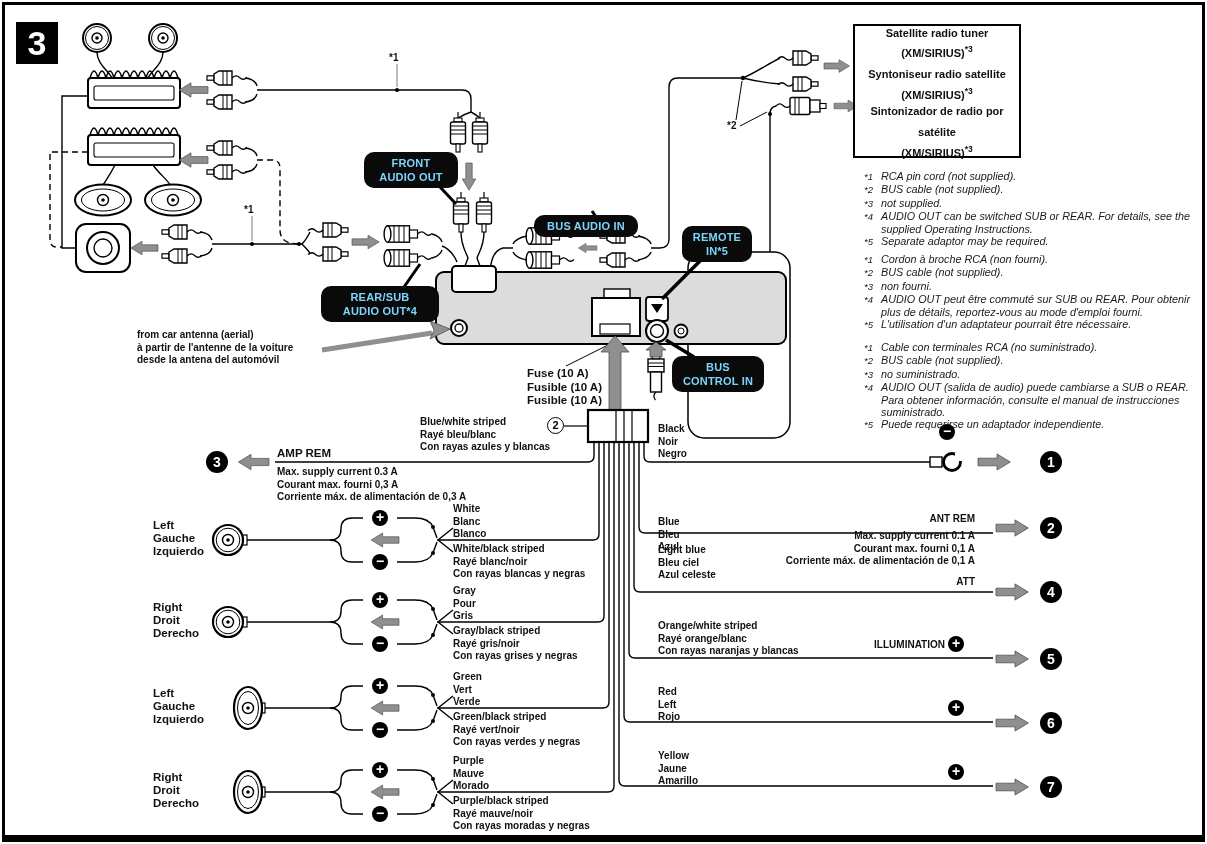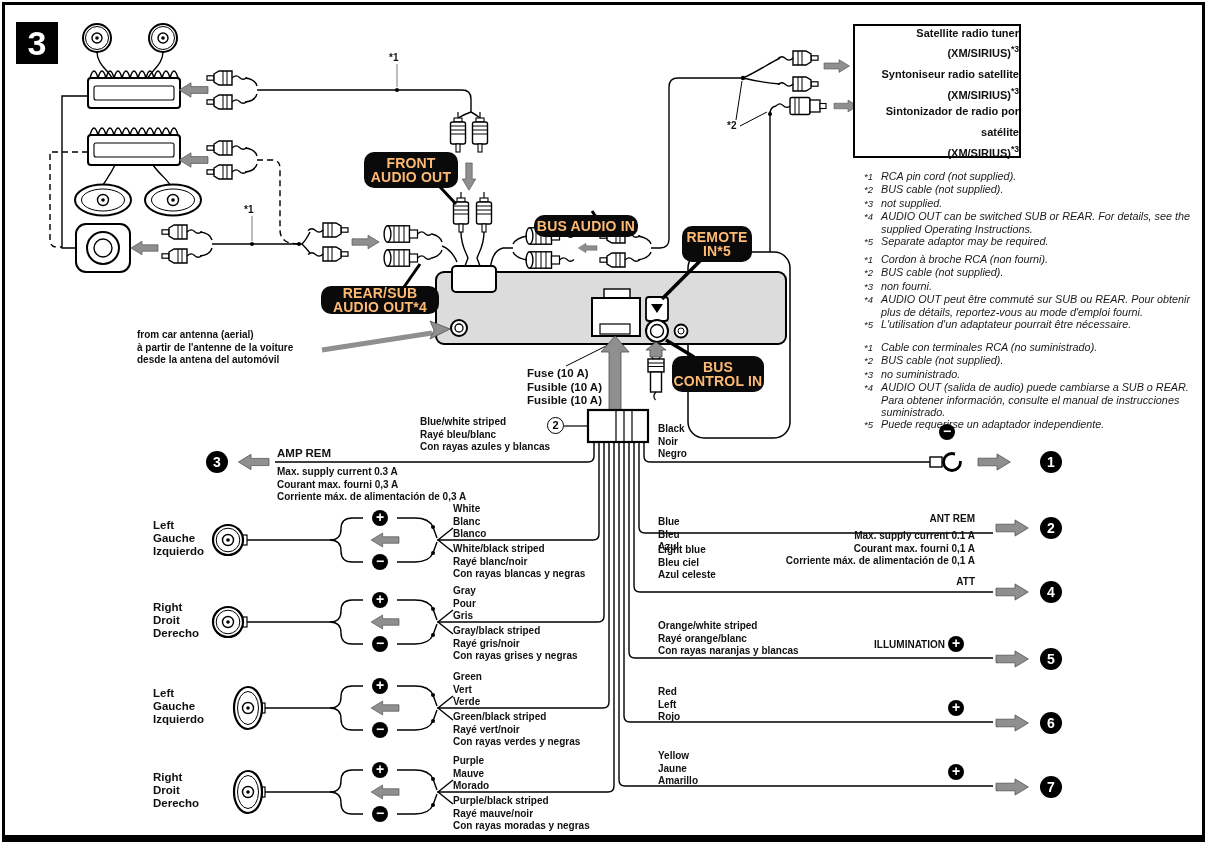--- a/index.html
+++ b/index.html
@@ -6,35 +6,35 @@
   #stage{position:relative;width:1207px;height:844px;background:#fff;overflow:hidden;
          font-family:"Liberation Sans",sans-serif;}
   .frame{position:absolute;left:2px;top:2px;right:2px;bottom:2px;border:3px solid #000;
          border-bottom-width:7px;pointer-events:none;z-index:4;}
   svg.art{position:absolute;left:0;top:0;z-index:1;}
   .t{position:absolute;z-index:2;font-weight:bold;color:#101010;white-space:pre-line;
      font-size:10px;line-height:12.5px;}
   .t.sm{font-size:10px;line-height:11px;}
   .t.side{font-size:11.5px;line-height:13px;}
   .ra{text-align:right;}
-  .pill{position:absolute;z-index:3;background:#0a0a0a;color:#fdba74;border-radius:10px;
+  .pill{position:absolute;z-index:3;background:#0a0a0a;color:#7dd3fc;border-radius:10px;
         display:flex;align-items:center;justify-content:center;text-align:center;
-        font-weight:bold;white-space:pre-line;font-size:14px;line-height:14.5px;letter-spacing:.2px;}
+        font-weight:bold;white-space:pre-line;font-size:11px;line-height:14.5px;letter-spacing:.2px;}
   .pm{position:absolute;z-index:3;width:16px;height:16px;border-radius:50%;background:#000;
       color:#fff;text-align:center;line-height:15px;font-size:14px;font-weight:bold;}
   .refnum{position:absolute;z-index:3;width:22px;height:22px;border-radius:50%;background:#000;
       color:#fff;text-align:center;line-height:22px;font-size:14px;font-weight:bold;}
   .refsm{position:absolute;z-index:3;width:17px;height:17px;border:1.7px solid #000;background:#fff;
       color:#000;border-radius:50%;text-align:center;line-height:14px;font-size:11px;font-weight:bold;box-sizing:border-box;}
   .step{position:absolute;z-index:3;left:16px;top:22px;width:42px;height:42px;background:#000;
       color:#fff;text-align:center;line-height:42px;font-size:34px;font-weight:bold;}
   .satbox{position:absolute;z-index:2;left:853px;top:24px;width:168px;height:134px;
       border:2.5px solid #000;background:#fff;box-sizing:border-box;
       display:flex;flex-direction:column;justify-content:center;text-align:center;}
-  .satline{font-weight:bold;font-size:11px;line-height:17px;color:#101010;text-align:right;}
+  .satline{font-weight:bold;font-size:11px;line-height:17px;color:#101010;}
   .satline .sup{font-size:8.5px;vertical-align:super;}
   .fn-block{position:absolute;z-index:2;left:864px;width:334px;}
   .fn-item{display:flex;font-style:italic;font-size:10.8px;line-height:12.4px;color:#1a1a1a;}
   .fn-marker{flex:0 0 17px;font-size:9.5px;padding-top:1px;}
   .fn-text{flex:1;}
 </style>
 </head>
 <body>
 
 <div id="stage">
@@ -363,21 +363,21 @@
     </g>
   </svg>
 
   <div class="step">3</div>
 
   <div class="pill" style="left:364px;top:152px;width:94px;height:36px;">FRONT
 AUDIO OUT</div>
   <div class="pill" style="left:534px;top:189px;width:104px;height:22px;margin-top:26px;">BUS AUDIO IN</div>
   <div class="pill" style="left:682px;top:226px;width:70px;height:36px;">REMOTE
 IN*5</div>
-  <div class="pill" style="left:321px;top:286px;width:118px;height:28px;">REAR/SUB
+  <div class="pill" style="left:321px;top:286px;width:118px;height:36px;">REAR/SUB
 AUDIO OUT*4</div>
   <div class="pill" style="left:672px;top:356px;width:92px;height:36px;">BUS
 CONTROL IN</div>
 
   <div class="satbox">
     <div class="satline"><span>Satellite radio tuner</span><span class="sup"></span></div>
     <div class="satline"><span>(XM/SIRIUS)</span><span class="sup">*3</span></div>
     <div class="satline"><span>Syntoniseur radio satellite</span><span class="sup"></span></div>
     <div class="satline"><span>(XM/SIRIUS)</span><span class="sup">*3</span></div>
     <div class="satline"><span>Sintonizador de radio por satélite</span><span class="sup"></span></div>

